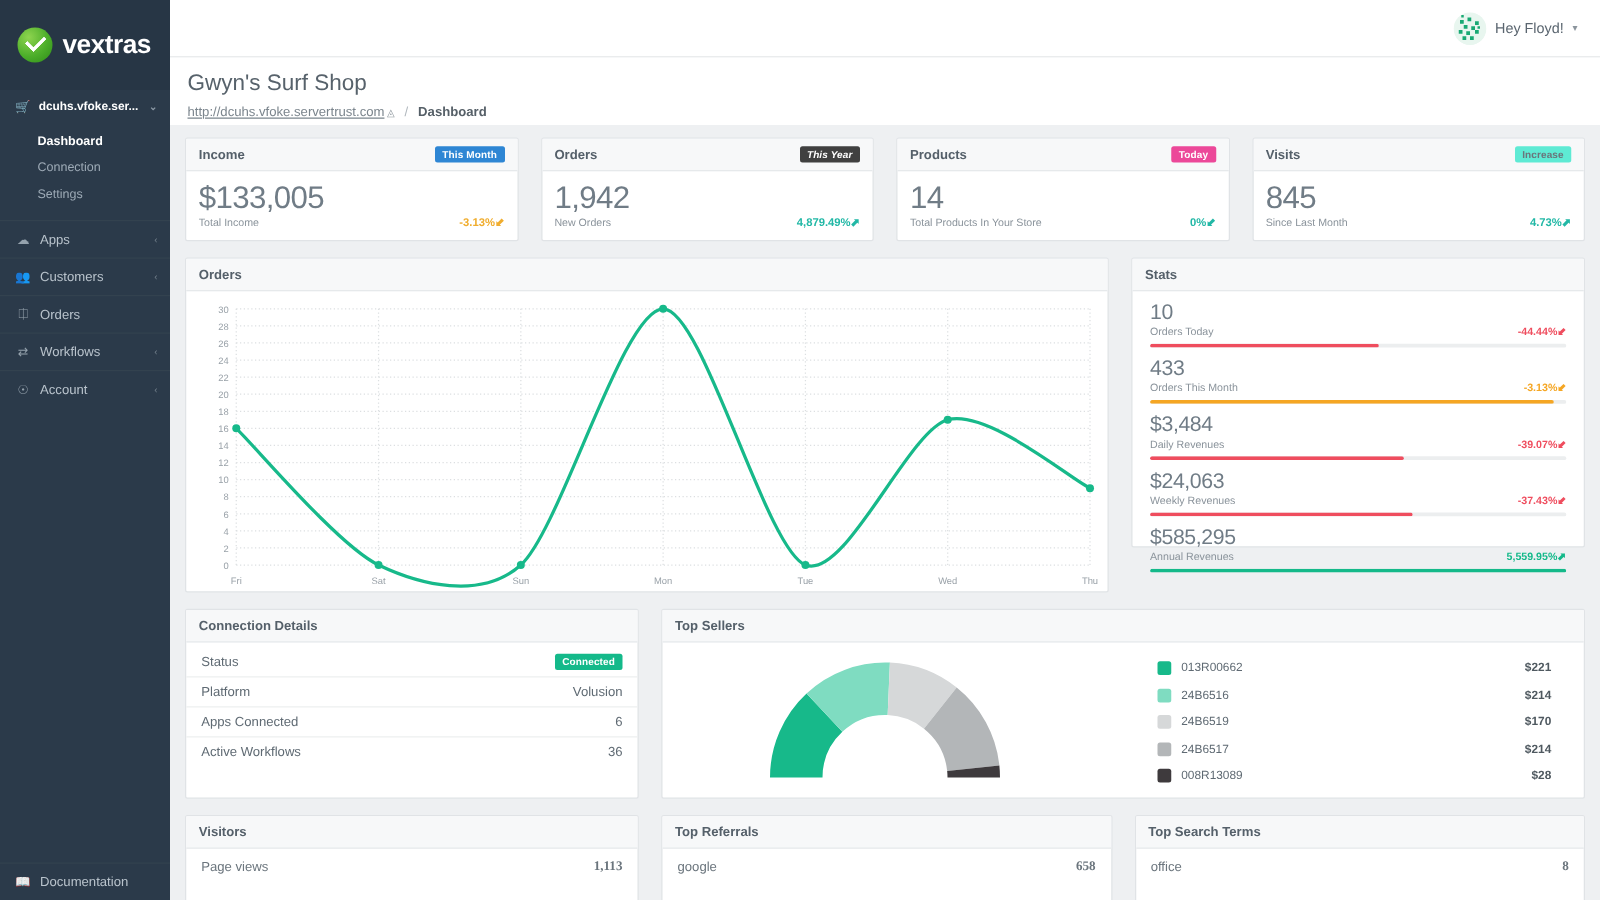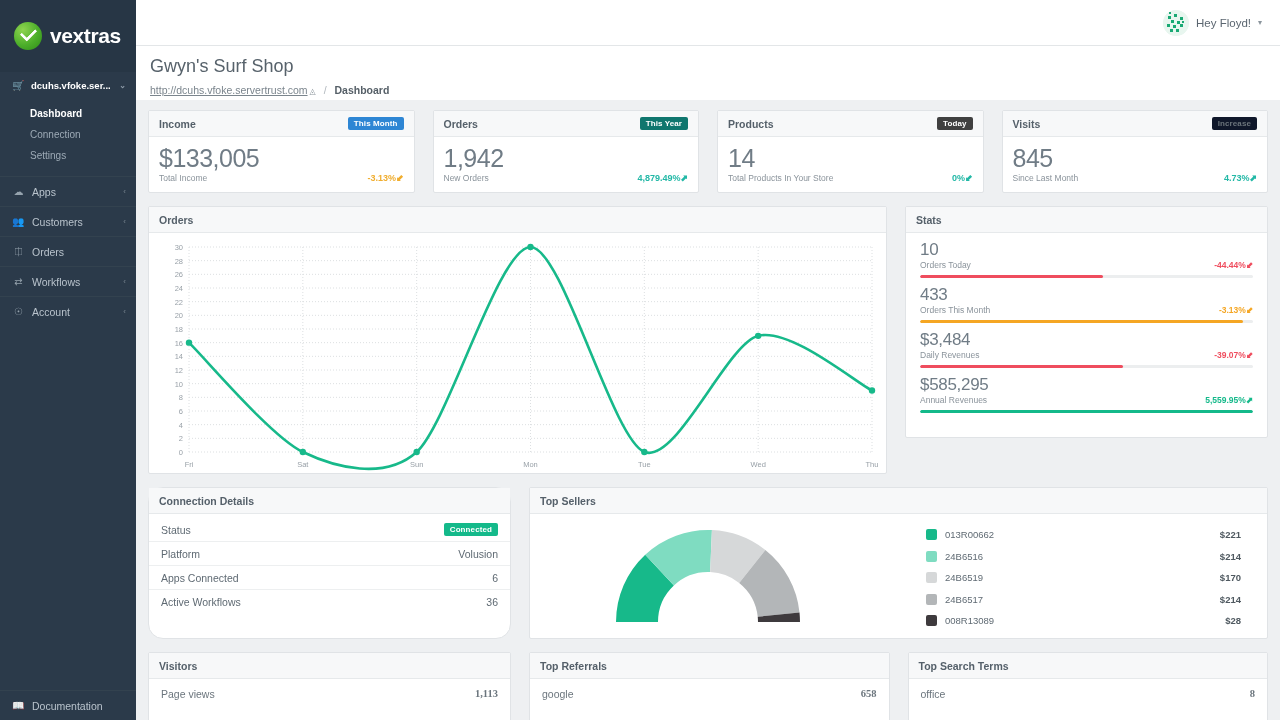--- a/index.html
+++ b/index.html
@@ -131,21 +131,21 @@
   #chart-area { position: relative; height: 241px; padding: 6px 8px 0 8px; }
   .stat-line { padding: 0 14px; }
   .stat-line .v { font-size: 17px; color: #707c86; letter-spacing: -.3px; }
   .stat-line .r { display: flex; align-items: flex-end; }
   .stat-line .r .l { font-size: 8.5px; color: #8a939b; }
   .stat-line .r .p { margin-left: auto; font-size: 8.5px; font-weight: bold; }
   .pbar { height: 3px; background: #eceeef; margin-top: 5px; margin-bottom: 7px; border-radius: 2px; overflow: hidden;}
   .pbar > i { display: block; height: 100%; border-radius: 2px; }
   
   #row3 { display: flex; gap: 18px; margin-top: 13px; }
-  #conn-card { width: 363px; height: 152px; border-radius: 15px; }
+  #conn-card { width: 363px; height: 152px; }
   #sellers-card { flex: 1; height: 152px; }
   .kv { display: flex; align-items: center; height: 24px; font-size: 10.5px;
         border-bottom: 1px solid #edeff0; padding: 0 12px; color: #5f6a73; }
   .kv:last-child { border-bottom: none; }
   .kv .k { color: #5f6a73; text-align: center; }
   .kv .v { margin-left: auto; color: #5f6a73; }
   #sellers-body { display: flex; height: 125px; }
   #donut-wrap { width: 355px; display: flex; align-items: center; justify-content: center; }
   #legend { flex: 1; padding: 10px 26px 0 8px; }
   .leg-row { display: flex; align-items: center; height: 21.5px; font-size: 9.5px; color: #5f6a73; padding-left: 33px; }
@@ -257,47 +257,47 @@
         <div class="value">$133,005</div>
         <div class="sub">
           <span class="lbl">Total Income</span>
           <span class="pct" id="p0" style="color: rgb(240, 173, 46);"><span>-3.13%</span><span>⬋</span></span>
         </div>
       </div>
     </div>
     <div class="card statcard">
       <div class="card-head">
         <span>Orders</span>
-        <span class="badge" id="b1" style="background: #0f766e;">This Year</span>
+        <span class="badge" id="b1" style="background: #404040; font-style: italic;">This Year</span>
       </div>
       <div class="body">
         <div class="value">1,942</div>
         <div class="sub">
           <span class="lbl">New Orders</span>
           <span class="pct" id="p1" style="color: rgb(34, 184, 166);"><span>4,879.49%</span><span>⬈</span></span>
         </div>
       </div>
     </div>
     <div class="card statcard">
       <div class="card-head">
         <span>Products</span>
-        <span class="badge" id="b2" style="background: #404040; text-align: right;">Today</span>
+        <span class="badge" id="b2" style="background: #ec4899; text-align: right;">Today</span>
       </div>
       <div class="body">
         <div class="value">14</div>
         <div class="sub">
           <span class="lbl">Total Products In Your Store</span>
           <span class="pct" id="p2" style="color: rgb(34, 184, 166);"><span>0%</span><span>⬋</span></span>
         </div>
       </div>
     </div>
     <div class="card statcard">
       <div class="card-head">
         <span>Visits</span>
-        <span class="badge" id="b3" style="background: #0f172a; color: rgb(107, 116, 123);">Increase</span>
+        <span class="badge" id="b3" style="background: #5eead4; color: rgb(107, 116, 123);">Increase</span>
       </div>
       <div class="body">
         <div class="value">845</div>
         <div class="sub">
           <span class="lbl">Since Last Month</span>
           <span class="pct" id="p3" style="color: rgb(34, 184, 166);"><span>4.73%</span><span>⬈</span></span>
         </div>
       </div>
     </div>
   </div>
@@ -396,20 +396,30 @@
           <div class="v">$3,484</div>
           <div class="r">
               <span class="l">Daily Revenues</span>
             <span class="p" id="sp2" style="color: rgb(239, 77, 94);"><span>-39.07%</span><span>⬋</span></span>
             </div>
           <div class="pbar">
               <i id="sf2" style="background: rgb(239, 77, 94); width: 61%;"></i>
             </div>
         </div>
         <div class="stat-line">
+          <div class="v">$24,063</div>
+          <div class="r">
+              <span class="l">Weekly Revenues</span>
+            <span class="p" id="sp3" style="color: rgb(239, 77, 94);"><span>-37.43%</span><span>⬋</span></span>
+            </div>
+          <div class="pbar">
+              <i id="sf3" style="background: rgb(239, 77, 94); width: 63%;"></i>
+            </div>
+        </div>
+        <div class="stat-line">
           <div class="v">$585,295</div>
           <div class="r">
               <span class="l">Annual Revenues</span>
             <span class="p" id="sp4" style="color: rgb(20, 185, 138);"><span>5,559.95%</span><span>⬈</span></span>
             </div>
           <div class="pbar">
               <i id="sf4" style="background: rgb(20, 185, 138); width: 100%;"></i>
             </div>
         </div>
       </div>

